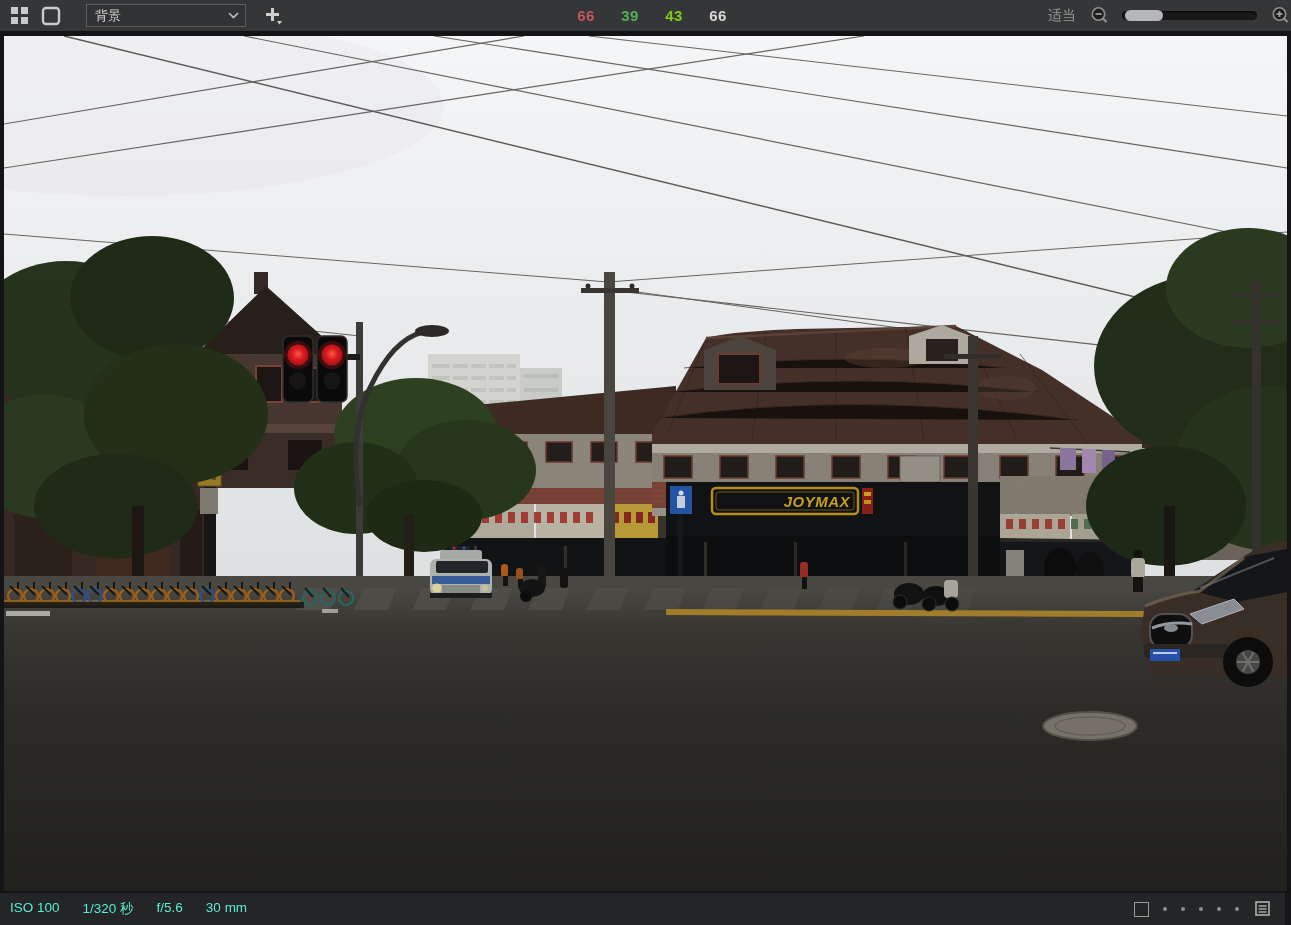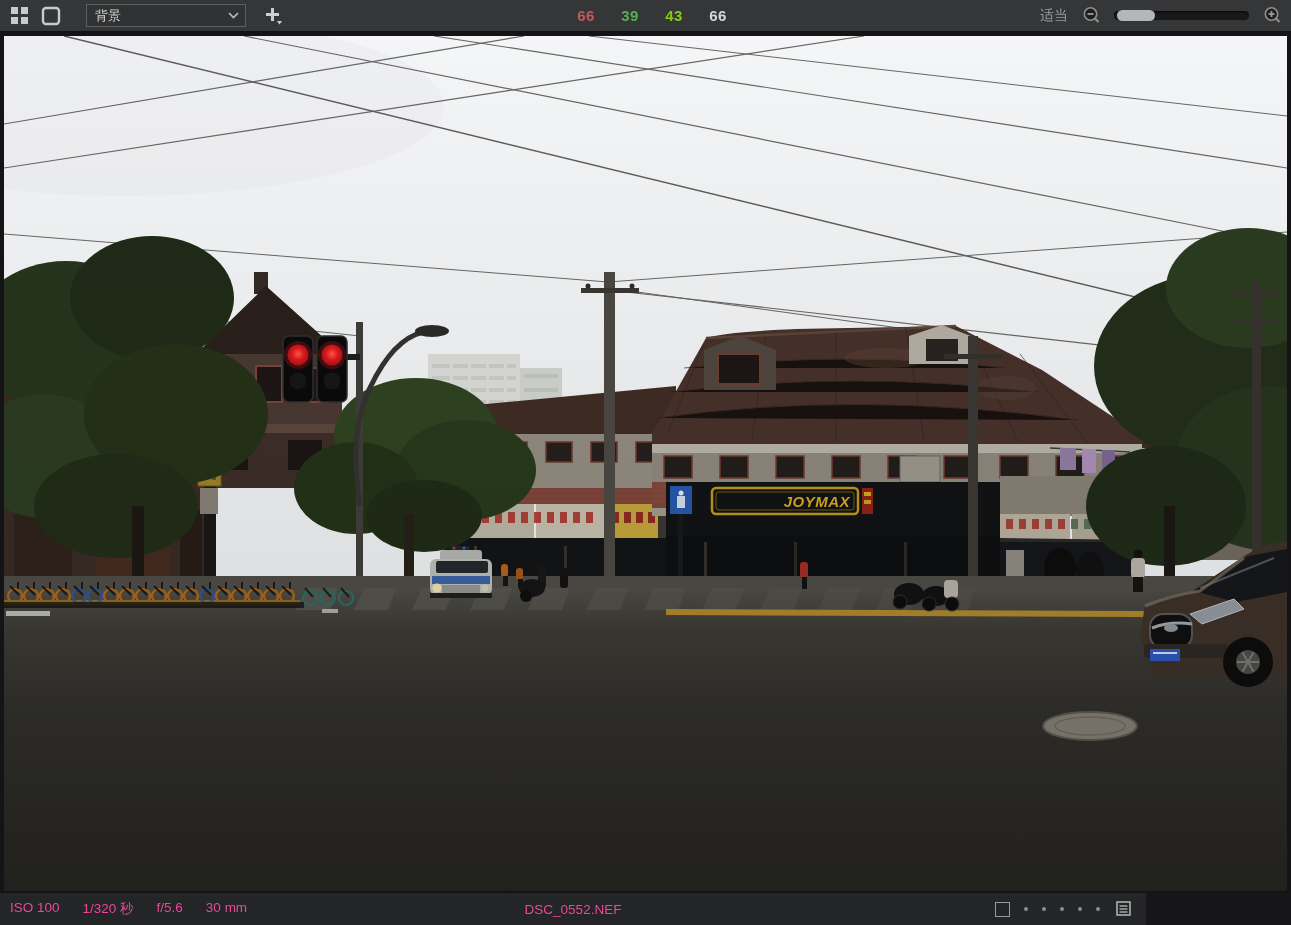--- a/index.html
+++ b/index.html
@@ -7,29 +7,29 @@
   .topbar{position:absolute;left:0;top:0;width:1291px;height:31px;background:#343638;
     border-bottom:1px solid #121212;display:flex;align-items:center;}
   .tb-left{display:flex;align-items:center;gap:10px;padding-left:8px;}
   .icon-btn{width:22px;height:22px;display:flex;align-items:center;justify-content:center;cursor:default;}
   .layer-select{margin-left:14px;width:144px;height:21px;background:#303234;border:1px solid #5e5e5e;
     display:flex;align-items:center;justify-content:space-between;padding:0 6px 0 8px;
     color:#d2d2d2;font-size:13px;}
   .tb-center{position:absolute;left:575px;top:0;height:31px;display:flex;align-items:center;gap:22px;
     font-size:15px;font-weight:bold;letter-spacing:.5px;}
   .tb-center .v{min-width:22px;text-align:center;}
-  .tb-right{position:absolute;right:8px;top:0;height:31px;display:flex;align-items:center;}
+  .tb-right{position:absolute;right:0;top:0;height:31px;display:flex;align-items:center;}
   .fit-label{color:#9b9b9b;font-size:14px;margin-right:12px;}
   .zslider{width:135px;height:9px;background:#191919;border-radius:5px;margin:0 12px;position:relative;
     box-shadow:inset 0 1px 2px rgba(0,0,0,.8);}
   .zhandle{position:absolute;left:3px;top:-1px;width:38px;height:11px;border-radius:6px;background:#b4b6b9;}
   .photo-area{position:absolute;left:0;top:32px;width:1291px;height:861px;background:#141416;}
   .photo-frame{position:absolute;left:4px;top:4px;width:1283px;height:855px;overflow:hidden;}
-  .statusbar{position:absolute;left:0;top:893px;width:1146px;height:32px;background:#232527;
-    display:flex;align-items:center;color:#ec4899;font-size:13.5px;}
+  .statusbar{position:absolute;left:0;top:893px;width:1285px;height:32px;background:#232527;
+    display:flex;align-items:center;color:#5eead4;font-size:13.5px;}
   .sb-left{display:flex;gap:23px;padding-left:10px;}
   .sb-file{position:absolute;left:0;right:0;text-align:center;pointer-events:none;}
   .sb-right{position:absolute;right:14px;display:flex;align-items:center;gap:14px;}
   .dot{width:4px;height:4px;border-radius:50%;background:#8e8e8e;}
   .sqico{width:13px;height:13px;border:1.5px solid #9a9a9a;}
   svg text{font-family:"Liberation Sans","DejaVu Sans",sans-serif;}
 </style>
 </head>
 <body>
 
@@ -560,21 +560,20 @@
  </div>
 </div>
 
 <div class="statusbar">
   <div class="sb-left">
     <span>ISO 100</span>
     <span>1/320 秒</span>
     <span>f/5.6</span>
     <span>30 mm</span>
   </div>
-  <div class="sb-file">DSC_0552.NEF</div>
   <div class="sb-right">
     <div class="sqico"></div>
     <div class="dot"></div>
     <div class="dot"></div>
     <div class="dot"></div>
     <div class="dot"></div>
     <div class="dot"></div>
     <svg width="16" height="16" style="margin-left:2px">
       <rect x="1" y="1" width="13" height="13" fill="none" stroke="#b0b0b0" stroke-width="1.6"></rect>
       <line x1="3.5" y1="5" x2="11.5" y2="5" stroke="#b0b0b0" stroke-width="1.4"></line>

